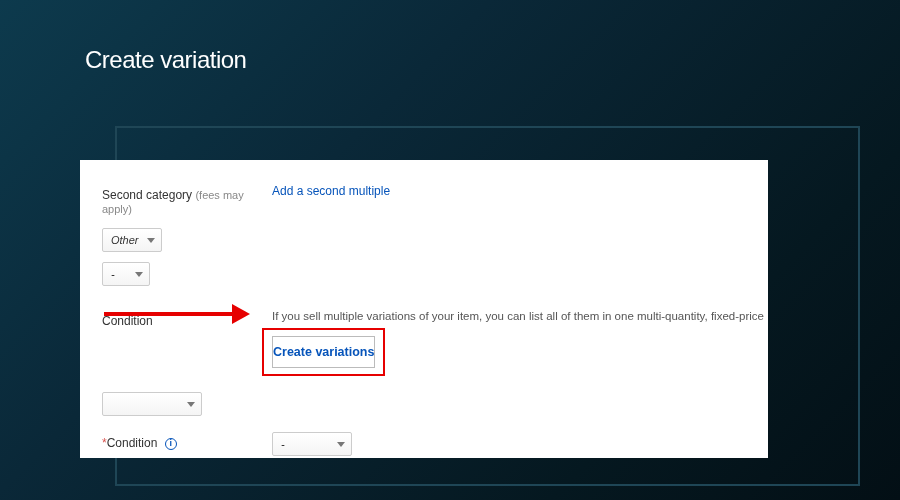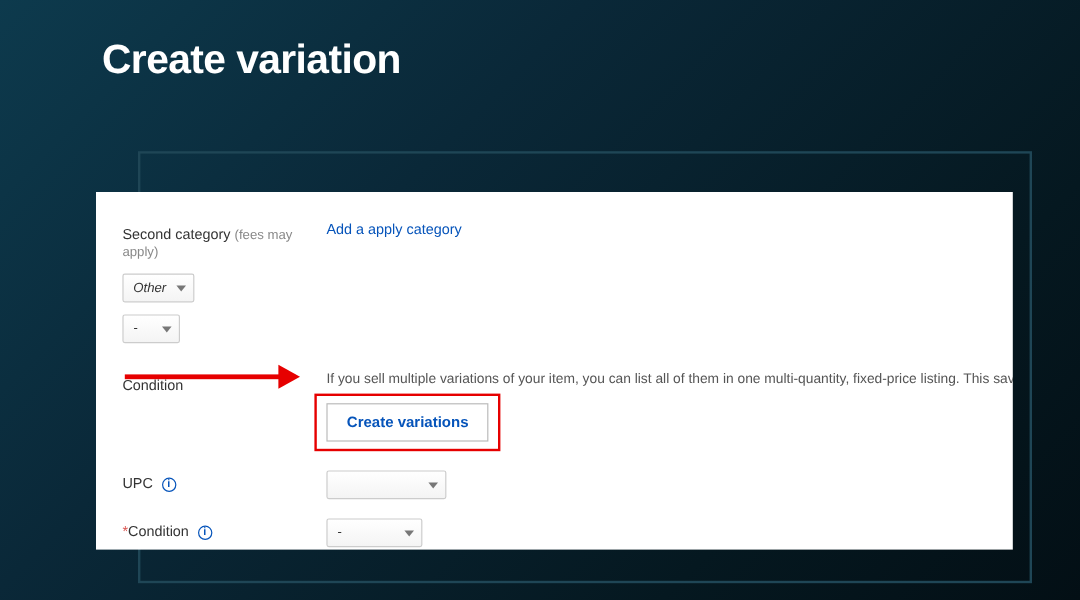--- a/index.html
+++ b/index.html
@@ -6,39 +6,39 @@
     body {
       width: 900px;
       height: 500px;
       font-family: Arial, Helvetica, sans-serif;
       background: linear-gradient(135deg, #0d3a4d 0%, #0a2838 35%, #051820 75%, #030f15 100%);
       overflow: hidden;
       position: relative;
     }
     .heading {
       color: #fff;
-      font-size: 34px;
-      font-weight: 700;
-      padding: 31px 0 0 85px;
+      font-size: 24px;
+      font-weight: 400;
+      padding: 46px 0 0 85px;
       letter-spacing: -0.5px;
     }
     .outer-box {
       position: absolute;
       top: 126px;
       left: 115px;
       width: 745px;
       height: 360px;
       border: 2px solid #1f4656;
       background: transparent;
     }
     .panel {
       position: absolute;
       top: 160px;
       left: 80px;
-      width: 764px;
+      width: 688px;
       height: 298px;
       background: #ffffff;
       padding: 18px 0 0 0;
       font-size: 12px;
       color: #333;
       overflow: hidden;
     }
     .row {
       display: flex;
       align-items: flex-start;
@@ -104,21 +104,21 @@
     }
     .create-var-wrap {
       position: relative;
       margin-top: 14px;
       display: inline-block;
     }
     .create-var-btn {
       border: 1px solid #bbb;
       background: #fff;
       color: #0654ba;
-      padding: 8px 16px;
+      padding: 8px 0;
       font-size: 12.5px;
       font-weight: 600;
       cursor: pointer;
     }
     .highlight-box {
       position: absolute;
       top: -8px;
       left: -10px;
       right: -10px;
       bottom: -8px;
@@ -159,21 +159,21 @@
 <div class="outer-box"></div>
 
 <div class="panel">
 
   <div class="row">
     <div class="label-col">
       <span>Second category</span>
       <span class="muted">(fees may apply)</span>
     </div>
     <div class="content-col">
-      <span class="link">Add a apply category</span>
+      <span class="link">Add a second multiple</span>
     </div>
   </div>
 
   <div class="row">
     <div class="content-col">
       <div class="select-box">
         <span>Other</span>
         <span class="caret"></span>
       </div>
       <div class="spacer-sm"></div>
@@ -191,24 +191,20 @@
     <div class="content-col">
       <div class="desc-text">If you sell multiple variations of your item, you can list all of them in one multi-quantity, fixed-price listing. This saves you time and money</div>
       <div class="create-var-wrap">
         <button class="create-var-btn">Create variations</button>
         <div class="highlight-box"></div>
       </div>
     </div>
   </div>
 
   <div class="row" style="padding-top:18px;">
-    <div class="label-col">
-      <span>UPC</span>
-      <span class="info-icon">i</span>
-    </div>
     <div class="content-col">
       <div class="select-box wider">
         <span></span>
         <span class="caret"></span>
       </div>
     </div>
   </div>
 
   <div class="row" style="padding-top:10px;">
     <div class="label-col">

